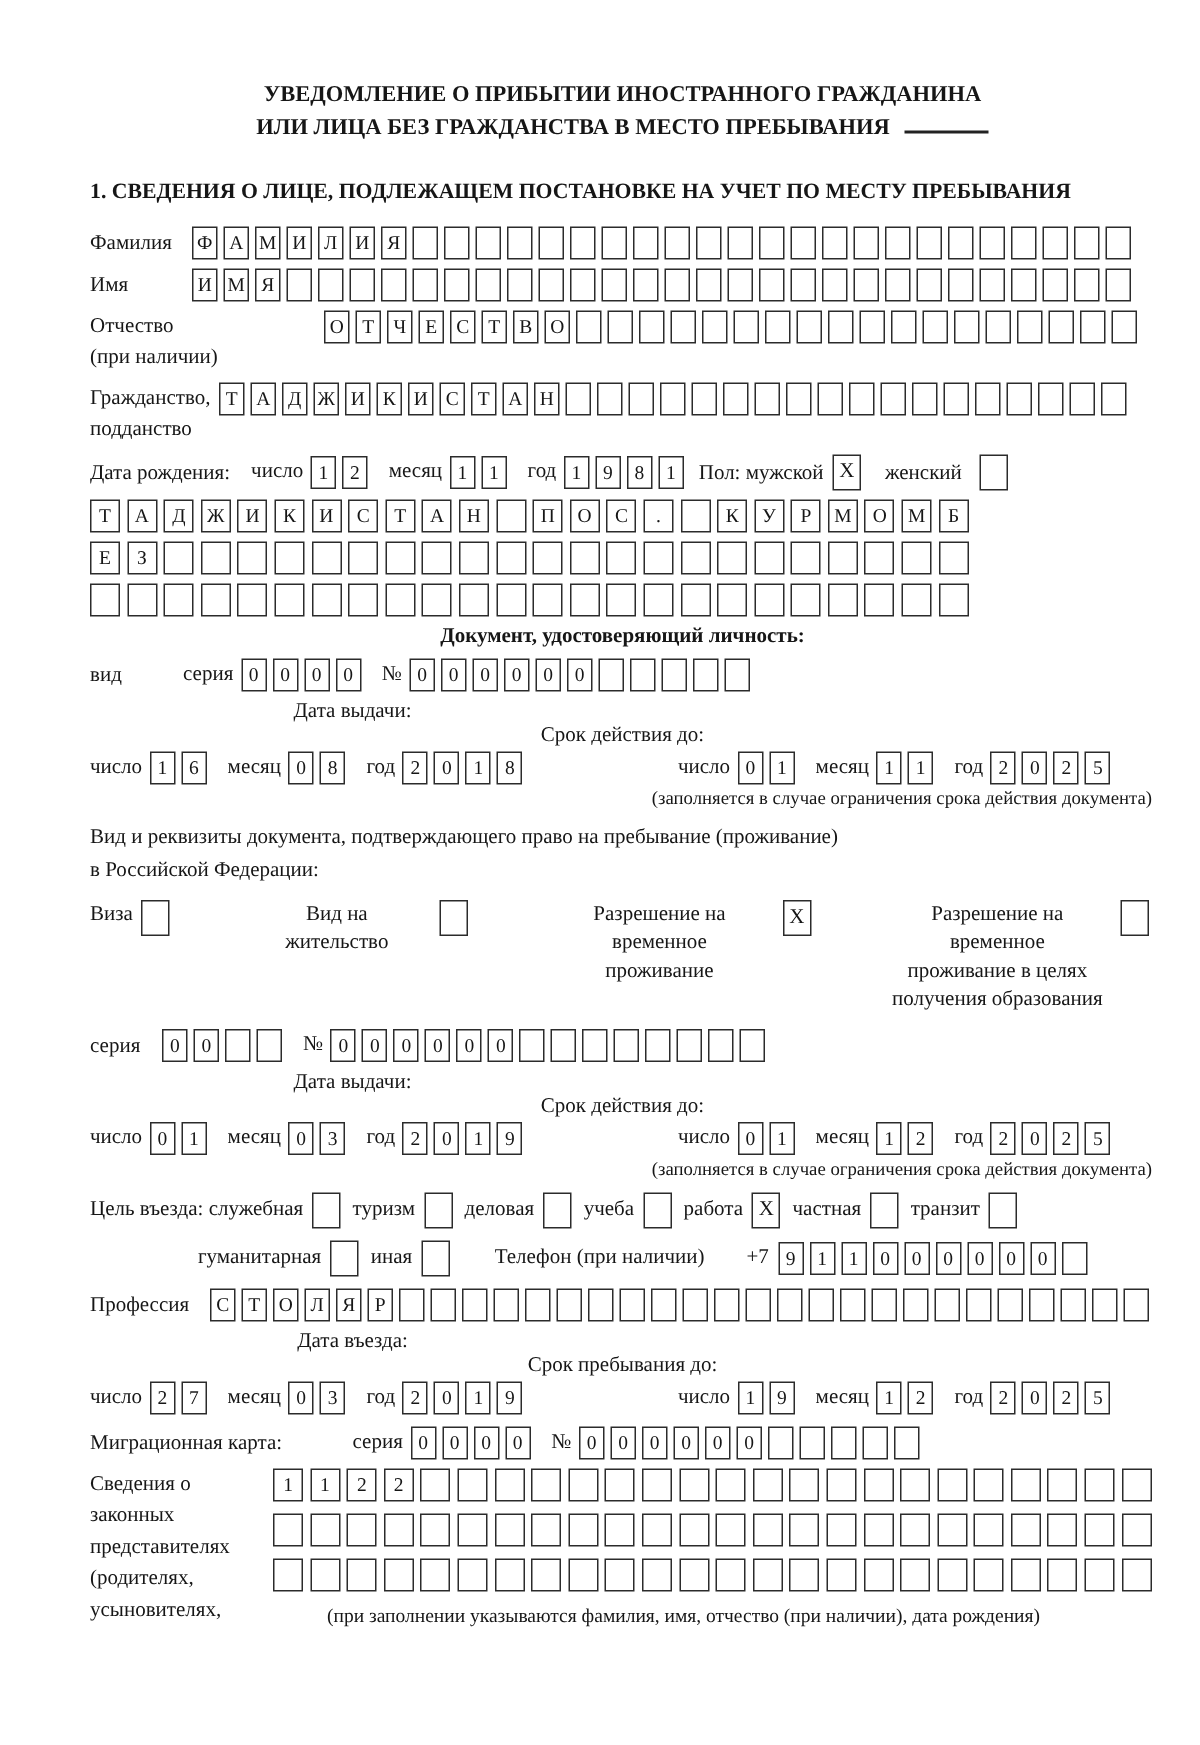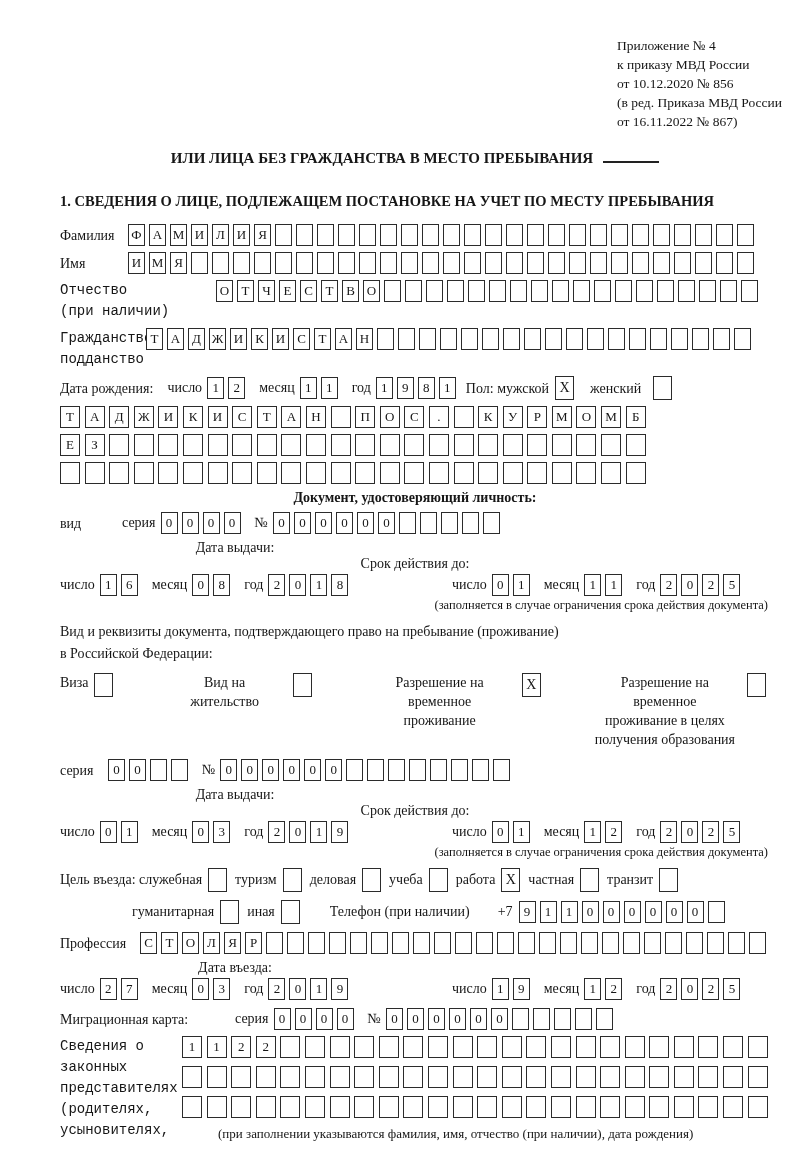--- a/index.html
+++ b/index.html
@@ -8,21 +8,21 @@
   .page{box-sizing:border-box;width:800px;height:1163px;padding:36px 30px 20px 60px;}
   .appendix{margin-left:557px;font-size:13.5px;line-height:19px;}
   .appendix div{white-space:nowrap;}
   .forma{font-weight:bold;font-size:15px;text-align:right;padding-right:32px;margin-top:14px;letter-spacing:.5px;}
   .title{font-weight:bold;font-size:15px;text-align:center;margin-top:16px;line-height:22px;}
   .title-underline{display:inline-block;width:56px;border-bottom:2px solid #222;margin-left:10px;}
   .section{font-weight:bold;font-size:14.5px;margin-top:24px;margin-bottom:14px;white-space:nowrap;}
   .frow{display:flex;align-items:center;margin-bottom:6px;}
   .frow.top{align-items:flex-start;}
   .lab{font-size:14px;flex-shrink:0;line-height:21px;}
-  .lab .sub{display:block;font-family:Liberation Mono, monospace;}
+  .lab .sub{display:block;}
   .cells{white-space:nowrap;display:inline-block;}
   .cell{display:inline-block;box-sizing:border-box;width:17px;height:22px;border:1.6px solid #2b2b2b;
         margin-right:4px;text-align:center;font-size:13px;line-height:19px;vertical-align:middle;background:#fff;}
   .wide .cell{width:20px;margin-right:4.6px;}
   .cb{width:19px;height:24px;font-size:14px;line-height:21px;flex-shrink:0;}
   .dlab{font-size:14px;margin:0 5px 0 10px;}
   .dgroup{display:inline-flex;align-items:center;white-space:nowrap;}
   .dgroup .dlab:first-child{margin-left:0;}
   .center-bold{font-weight:bold;font-size:14px;text-align:center;margin:4px 0 6px 0;}
   .two-col{display:flex;margin-bottom:2px;flex-direction:column;}
@@ -45,30 +45,24 @@
   .guard .lab{width:122px;line-height:21px;}
   .guard .rows .cells{display:block;margin-bottom:8px;}
   .note-bottom{font-size:13px;padding-left:168px;margin-top:2px;}
   .mt2{margin-top:2px;}.mt6{margin-top:6px;}.mt8{margin-top:8px;}
 </style>
 </head>
 <body>
 
 <div class="page">
 
-  <div class="appendix">
-    <div>Приложение № 4</div>
-    <div>к приказу МВД России</div>
-    <div>от 10.12.2020 № 856</div>
-    <div>(в ред. Приказа МВД России</div>
-    <div>от 16.11.2022 № 867)</div>
-  </div>
 
 
   <div class="title">
+    <div>УВЕДОМЛЕНИЕ О ПРИБЫТИИ ИНОСТРАННОГО ГРАЖДАНИНА</div>
     <div><span>ИЛИ ЛИЦА БЕЗ ГРАЖДАНСТВА В МЕСТО ПРЕБЫВАНИЯ</span><span class="title-underline"></span></div>
   </div>
 
   <div class="section">1. СВЕДЕНИЯ О ЛИЦЕ, ПОДЛЕЖАЩЕМ ПОСТАНОВКЕ НА УЧЕТ ПО МЕСТУ ПРЕБЫВАНИЯ</div>
 
   <div class="frow">
     <span class="lab" style="width:68px">Фамилия</span>
     <span class="cells"><span class="cell">Ф</span><span class="cell">А</span><span class="cell">М</span><span class="cell">И</span><span class="cell">Л</span><span class="cell">И</span><span class="cell">Я</span><span class="cell"></span><span class="cell"></span><span class="cell"></span><span class="cell"></span><span class="cell"></span><span class="cell"></span><span class="cell"></span><span class="cell"></span><span class="cell"></span><span class="cell"></span><span class="cell"></span><span class="cell"></span><span class="cell"></span><span class="cell"></span><span class="cell"></span><span class="cell"></span><span class="cell"></span><span class="cell"></span><span class="cell"></span><span class="cell"></span><span class="cell"></span><span class="cell"></span><span class="cell"></span></span>
   </div>
 
@@ -241,20 +235,21 @@
     <span class="cells"><span class="cell">9</span><span class="cell">1</span><span class="cell">1</span><span class="cell">0</span><span class="cell">0</span><span class="cell">0</span><span class="cell">0</span><span class="cell">0</span><span class="cell">0</span><span class="cell"></span></span>
   </div>
 
   <div class="frow">
     <span class="lab" style="width:80px">Профессия</span>
     <span class="cells"><span class="cell">С</span><span class="cell">Т</span><span class="cell">О</span><span class="cell">Л</span><span class="cell">Я</span><span class="cell">Р</span><span class="cell"></span><span class="cell"></span><span class="cell"></span><span class="cell"></span><span class="cell"></span><span class="cell"></span><span class="cell"></span><span class="cell"></span><span class="cell"></span><span class="cell"></span><span class="cell"></span><span class="cell"></span><span class="cell"></span><span class="cell"></span><span class="cell"></span><span class="cell"></span><span class="cell"></span><span class="cell"></span><span class="cell"></span><span class="cell"></span><span class="cell"></span><span class="cell"></span><span class="cell"></span><span class="cell"></span></span>
   </div>
 
   <div class="two-col mt6">
     <span class="col-l">Дата въезда:</span>
+    <span class="col-r">Срок пребывания до:</span>
   </div>
   <div class="dates-row">
     <span class="left dgroup">
       <span class="dlab">число</span>
       <span class="cells"><span class="cell">2</span><span class="cell">7</span></span>
       <span class="dlab">месяц</span>
       <span class="cells"><span class="cell">0</span><span class="cell">3</span></span>
       <span class="dlab">год</span>
       <span class="cells"><span class="cell">2</span><span class="cell">0</span><span class="cell">1</span><span class="cell">9</span></span>
     </span>

